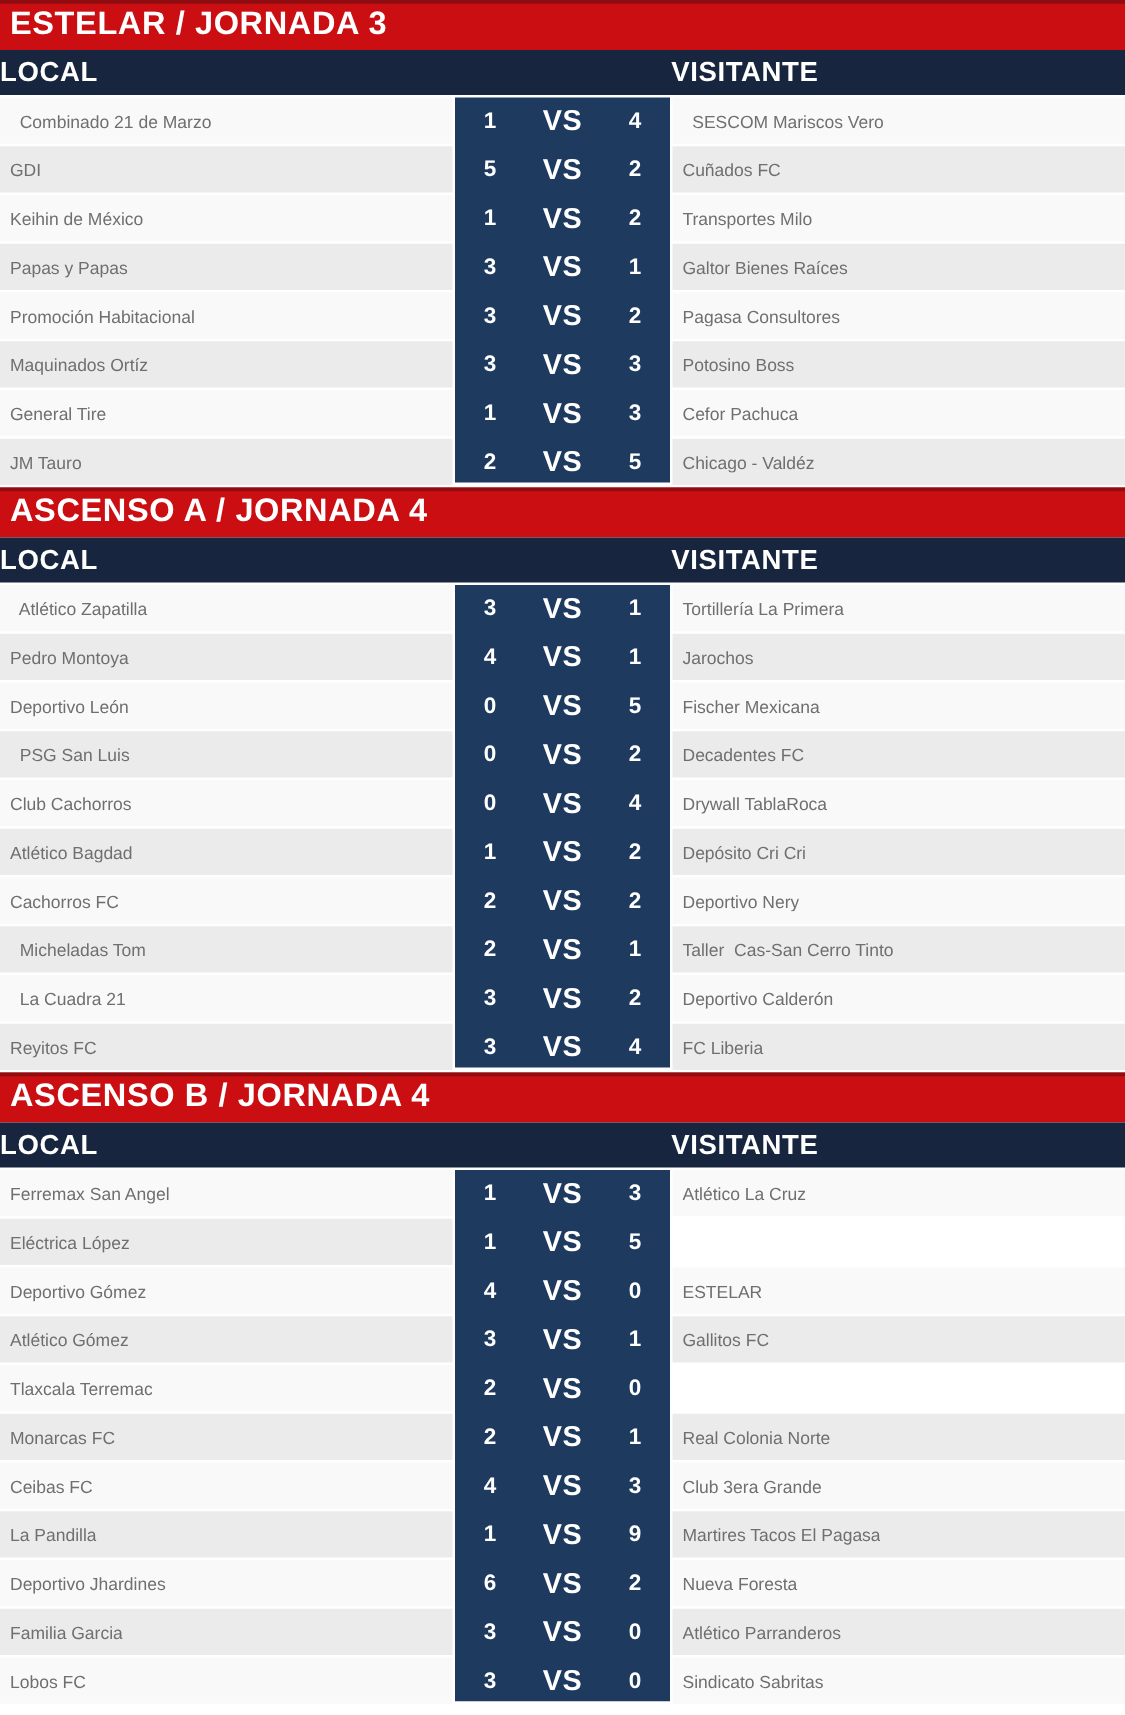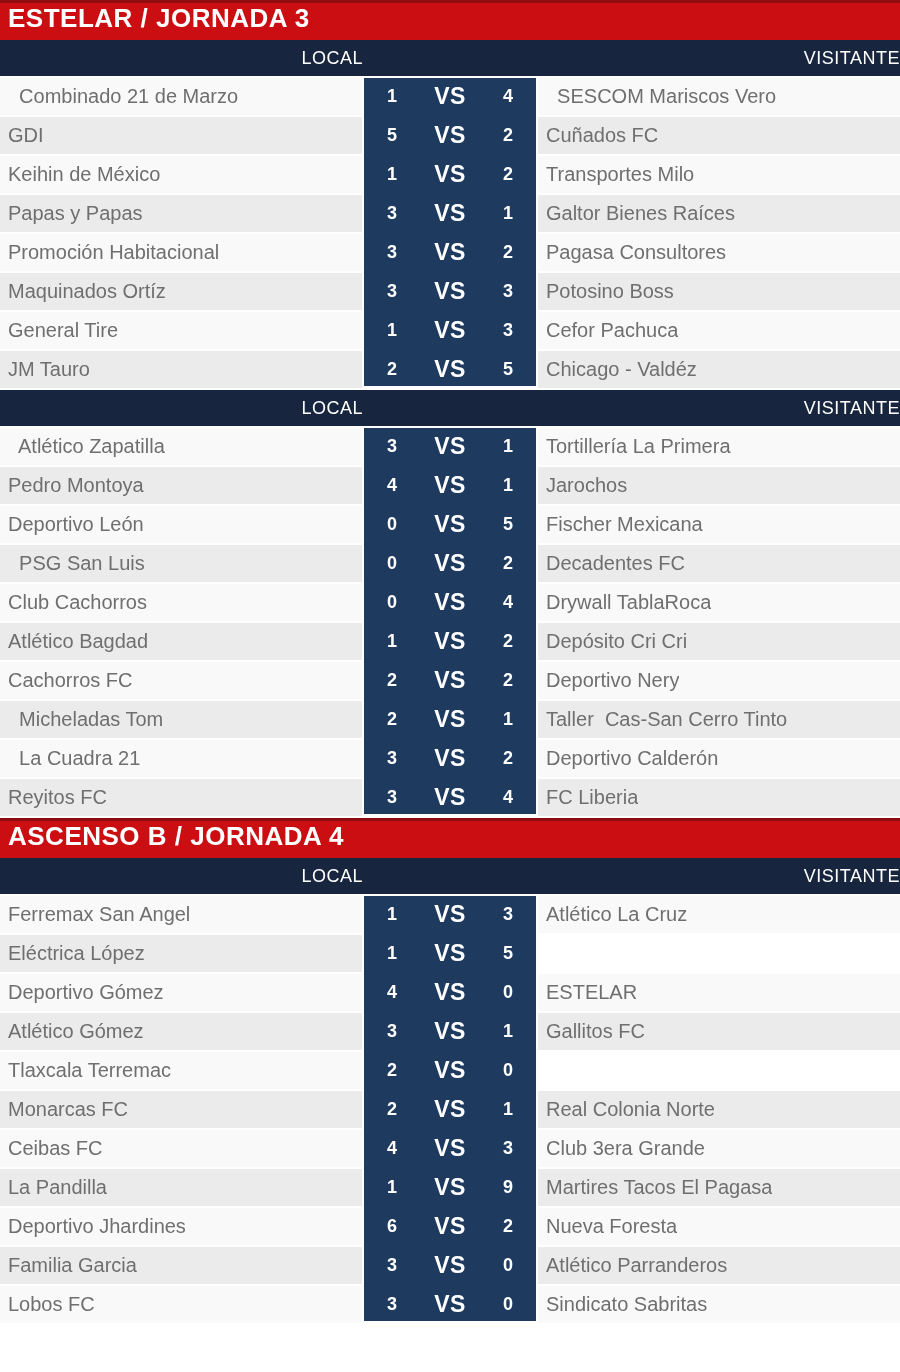--- a/index.html
+++ b/index.html
@@ -37,25 +37,25 @@
     white-space:pre;
   }
   .cols-header{
     height:36px;
     background:var(--navy-header);
     display:flex;
     margin-bottom:2px;
   }
   .col-local,.col-visitante{
     width:363px;
-    text-align:right;
+    text-align:left;
     line-height:36px;
     color:var(--white);
-    font-weight:normal;
-    font-size:18px;
+    font-weight:bold;
+    font-size:22px;
     letter-spacing:0.5px;
   }
   .col-spacer{flex:1;}
   .rows{position:relative;}
   .navy-strip{
     position:absolute;
     left:364px;
     top:0;
     bottom:2px;
     width:172px;
@@ -95,21 +95,21 @@
     display:flex;
     align-items:center;
     justify-content:space-between;
     padding:0 22px;
     color:var(--white);
     font-weight:bold;
     font-size:18px;
   }
   .team{
     color:var(--team-text);
-    font-size:20px;
+    font-size:14px;
     white-space:pre;
     overflow:hidden;
   }
   .vs{
     font-size:23px;
     letter-spacing:0.5px;
   }
   .s{min-width:12px;text-align:center;}
 </style>
 </head>
@@ -236,20 +236,23 @@
       <span class="s">5</span>
     </div>
     <div class="cell visit">
       <span class="team">Chicago - Valdéz</span>
     </div>
   </div>
 </div>
   </section>
 
   <section class="league-section">
+    <div class="band">
+      <span class="band-title">ASCENSO A / JORNADA 4</span>
+    </div>
     <div class="cols-header">
       <span class="col-local">LOCAL</span>
       <span class="col-spacer"></span>
       <span class="col-visitante">VISITANTE</span>
     </div>
     <div class="rows">
       <div class="navy-strip"></div>
 
   <div class="row">
     <div class="cell local">

